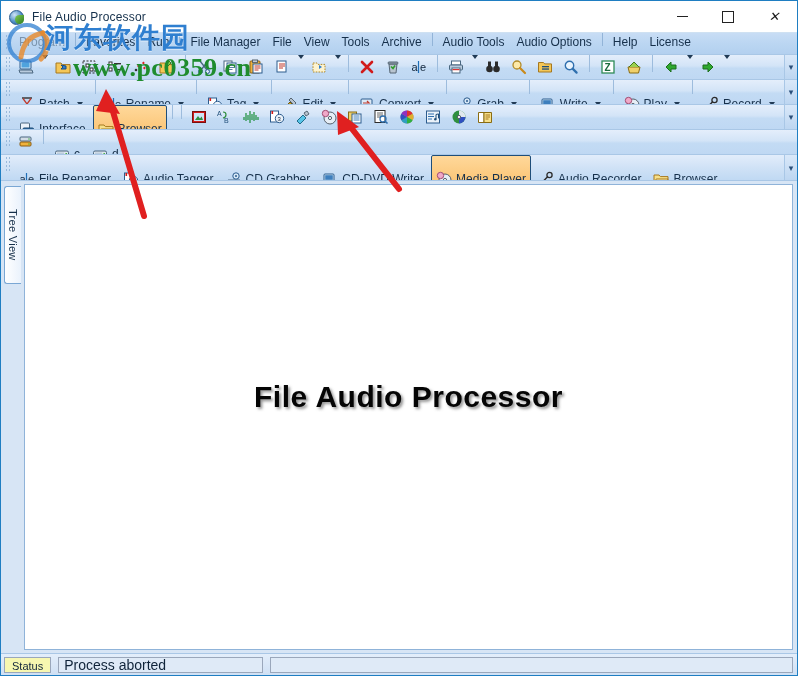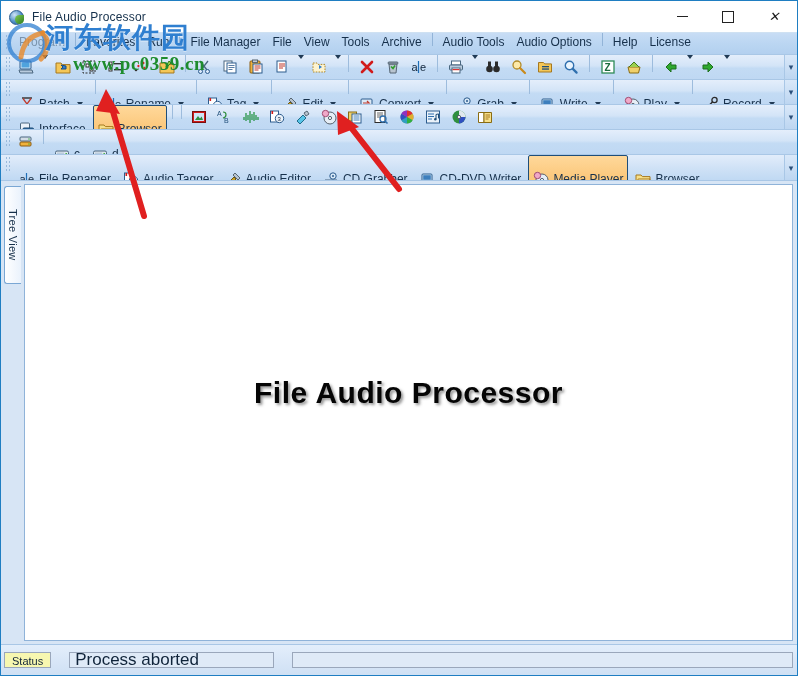--- a/index.html
+++ b/index.html
@@ -145,56 +145,56 @@
   .brand{
     font-family:"Liberation Sans",sans-serif;
     font-weight:bold;font-size:30px;color:#050505;
     text-shadow:2px 2px 3px rgba(90,90,90,.65);
     letter-spacing:.5px;
     margin-top:-40px;
   }
 
   
   .statusbar{
-    height:31px;min-height:22px;
+    height:22px;min-height:22px;
     background:linear-gradient(to bottom,#e3eefb,#cfe0f4);
     display:flex;align-items:center;
-    padding:0 4px 0 3px;gap:18px;
+    padding:0 4px 0 3px;gap:7px;
     border-top:1px solid #a9c7e6;
     box-sizing:border-box;
   }
   .status-pill{
     background:#f7f7b0;border:1px solid #9aa7bb;
     font-size:11px;color:#10243a;padding:1px 7px;height:16px;line-height:14px;
     box-sizing:border-box;
   }
   .status-field{
     flex:none;width:205px;height:16px;box-sizing:border-box;
     background:#dfeaf7;border:1px solid #9aa7bb;
-    font-size:17px;color:#10243a;padding:0 5px;line-height:14px;
+    font-size:14px;color:#10243a;padding:0 5px;line-height:14px;
     overflow:hidden;white-space:nowrap;
   }
   .status-field.wide{flex:1;}
 
   
   .wm{position:absolute;pointer-events:none;user-select:none;}
   .wm-logo{
     left:6px;top:20px;width:56px;height:50px;
   }
   .wm-cn{
     left:44px;top:18px;
     font-family:Liberation Sans, sans-serif;
     font-size:28px;font-weight:bold;color:#2f7fd0;
     letter-spacing:1px;
     text-shadow:0 1px 0 rgba(255,255,255,.5);
   }
   .wm-url{
     left:72px;top:52px;
     font-family:"Liberation Serif",serif;
-    font-size:19px;font-weight:bold;color:#1e8c2e;
+    font-size:26px;font-weight:bold;color:#1e8c2e;
     letter-spacing:.5px;
   }
 
   
   .arrows{position:absolute;left:0;top:0;width:798px;height:676px;pointer-events:none;}
 </style>
 </head>
 <body>
 
 <div class="window">
@@ -738,29 +738,20 @@
         <svg class="ico" viewBox="0 0 16 16">
           <rect x="1.5" y="2" width="8" height="11" fill="#fff" stroke="#2c5c8e"></rect>
           <rect x="2.5" y="2" width="1.6" height="3" fill="#d11b1b"></rect>
           <circle cx="10.5" cy="9.5" r="4.2" fill="#eaf2fa" stroke="#2c5c8e"></circle>
           <text x="8.6" y="12" font-size="6" font-family="Liberation Sans" fill="#10243a">3</text>
         </svg>
       </span>
       <span class="tb-label">Audio Tagger</span>
     </div>
 
-    <div class="tb-btn">
-      <span class="ico">
-        <svg class="ico" viewBox="0 0 16 16">
-          <path d="M2 12l6-6 2 2-6 6z" fill="#c9a227" stroke="#6e5611"></path>
-          <path d="M9 2l5 5-2 2-5-5z" fill="#b8c4cf" stroke="#566674"></path>
-        </svg>
-      </span>
-      <span class="tb-label">Audio Editor</span>
-    </div>
 
     <div class="tb-btn">
       <span class="ico">
         <svg class="ico" viewBox="0 0 16 16">
           <path d="M2 9h12l-1 5H3z" fill="#b9cbdd" stroke="#4a6780"></path>
           <circle cx="10" cy="5" r="3.2" fill="#d8e8f6" stroke="#2c5c8e"></circle>
           <circle cx="10" cy="5" r="1" fill="#2c5c8e"></circle>
         </svg>
       </span>
       <span class="tb-label">CD Grabber</span>
@@ -781,20 +772,29 @@
       <span class="ico">
         <svg class="ico" viewBox="0 0 16 16">
           <circle cx="9" cy="9" r="6" fill="#e6eef6" stroke="#55606c"></circle>
           <circle cx="9" cy="9" r="1.6" fill="#fff" stroke="#55606c"></circle>
           <circle cx="4.5" cy="4.5" r="3.2" fill="#f0a8c8" stroke="#a04c72"></circle>
         </svg>
       </span>
       <span class="tb-label">Media Player</span>
     </div>
 
+    <div class="tb-btn">
+      <span class="ico">
+        <svg class="ico" viewBox="0 0 16 16">
+          <circle cx="11.5" cy="4" r="2.6" fill="none" stroke="#2b2b2b" stroke-width="1.3"></circle>
+          <path d="M9.6 5.8L3 12.5" stroke="#2b2b2b" stroke-width="1.4"></path>
+        </svg>
+      </span>
+      <span class="tb-label">Audio Recorder</span>
+    </div>
 
     <div class="tb-btn">
       <span class="ico">
         <svg class="ico" viewBox="0 0 16 16">
           <path d="M1 4h5l1.4 1.6H15V13H1z" fill="#f7e08a" stroke="#a6781f"></path>
           <path d="M1 13l2.2-5H15l-2.2 5z" fill="#fdf0b9" stroke="#a6781f"></path>
         </svg>
       </span>
       <span class="tb-label">Browser</span>
     </div>

